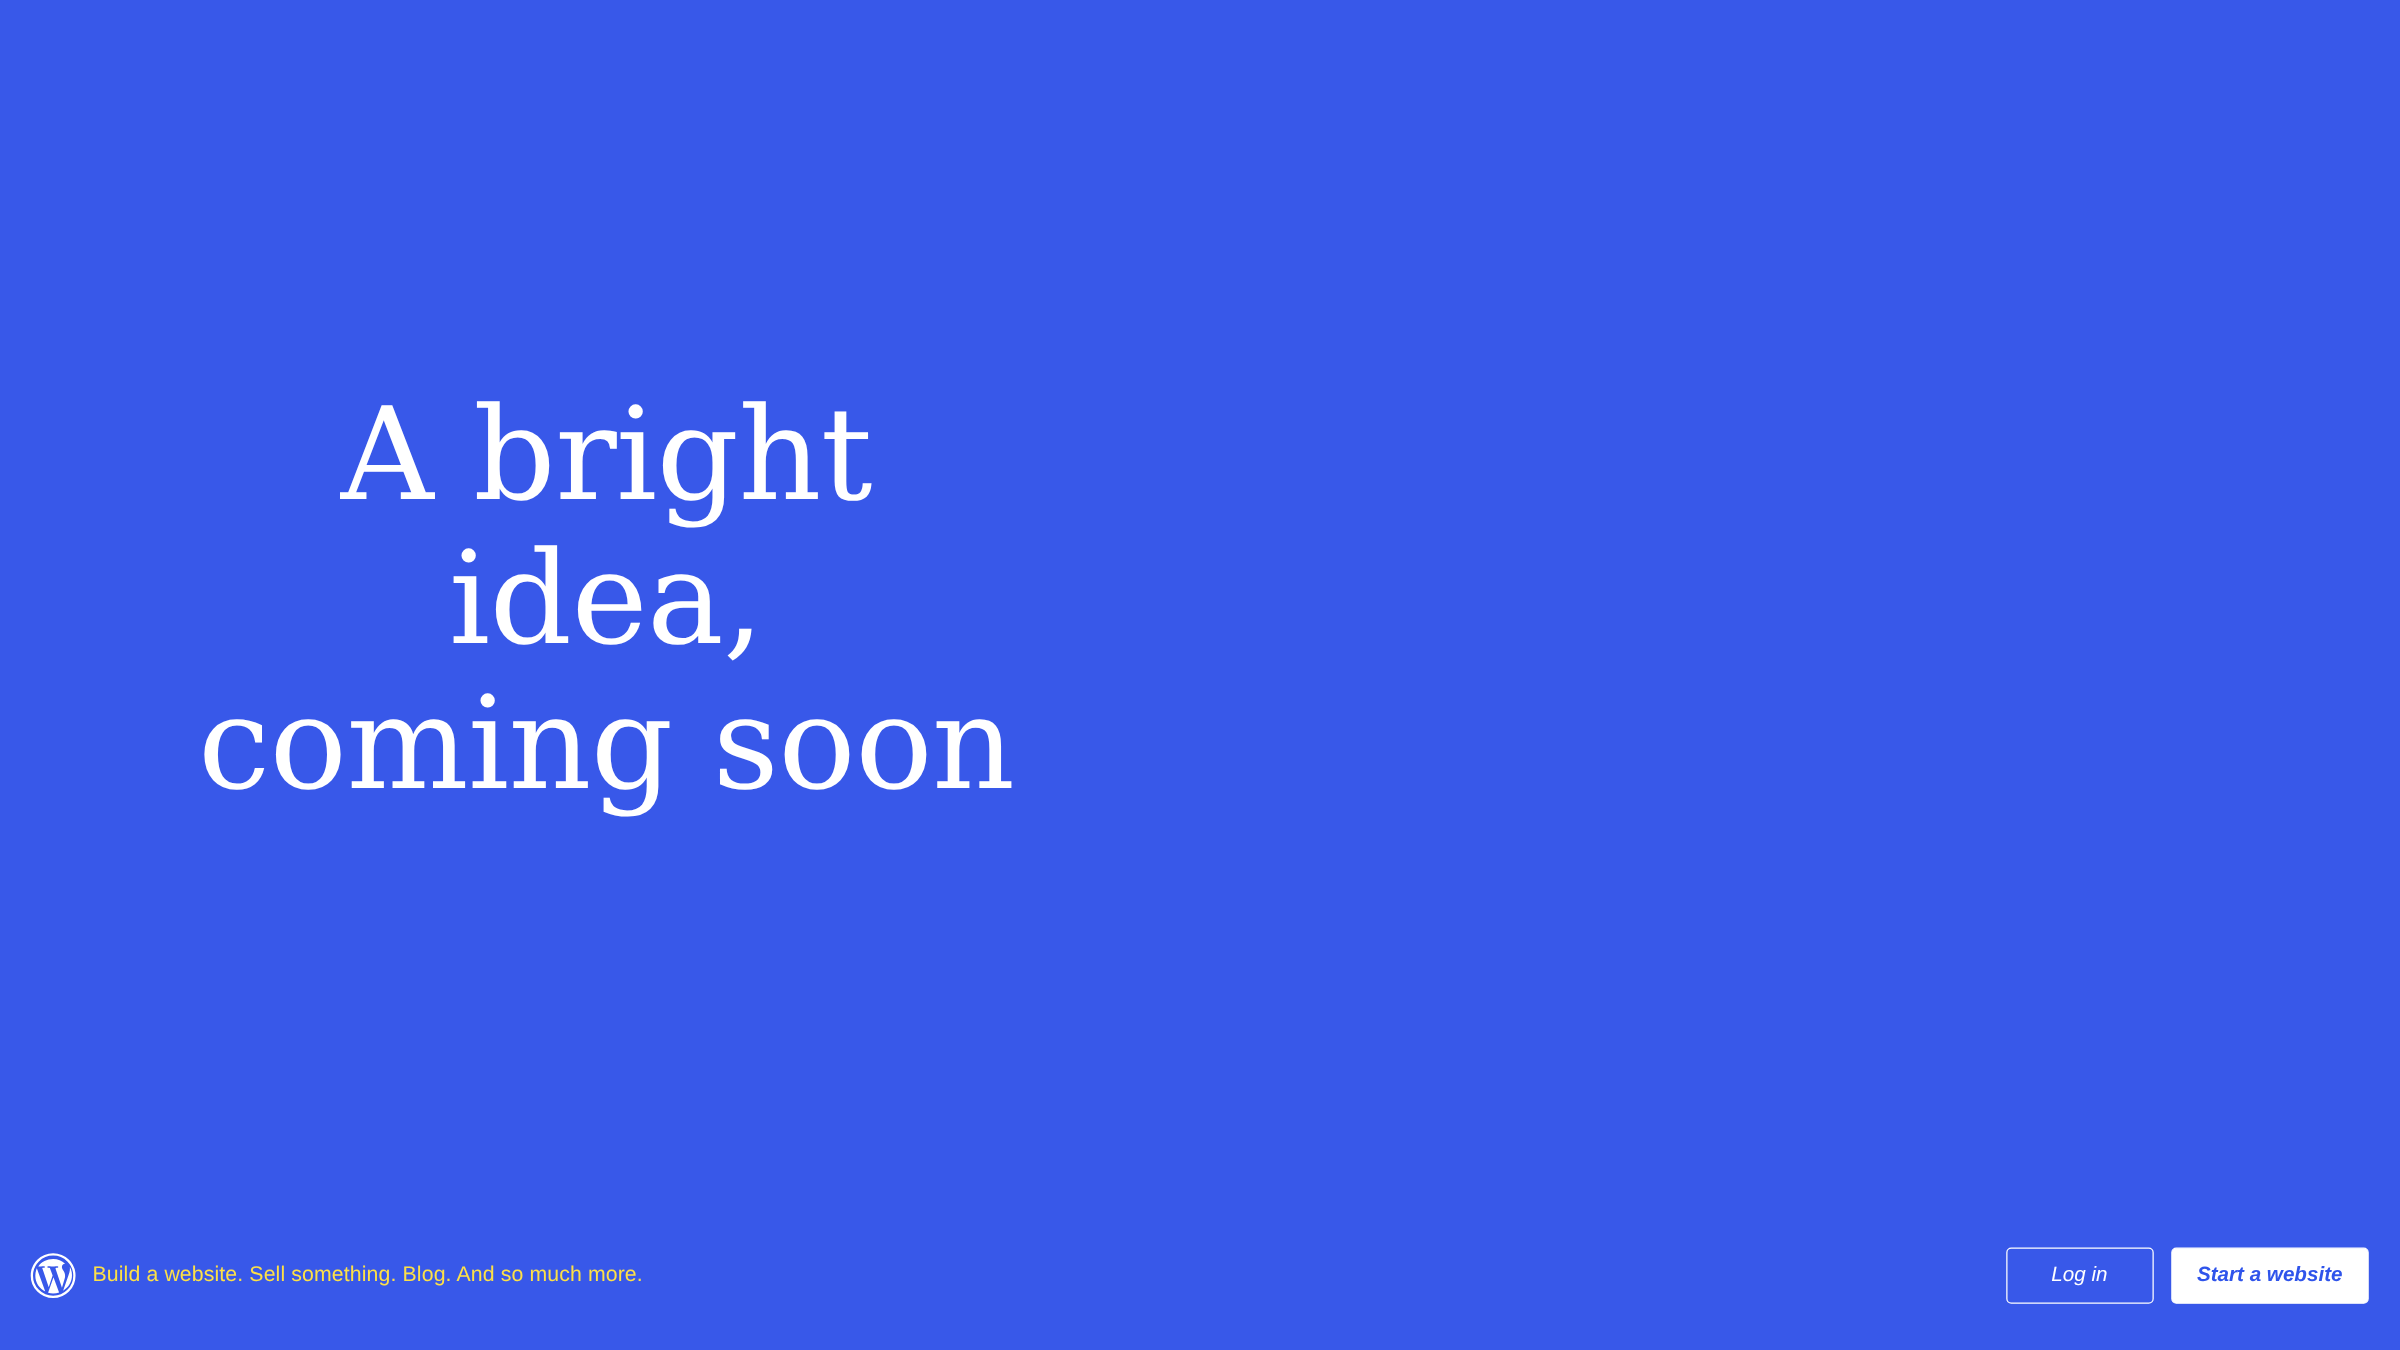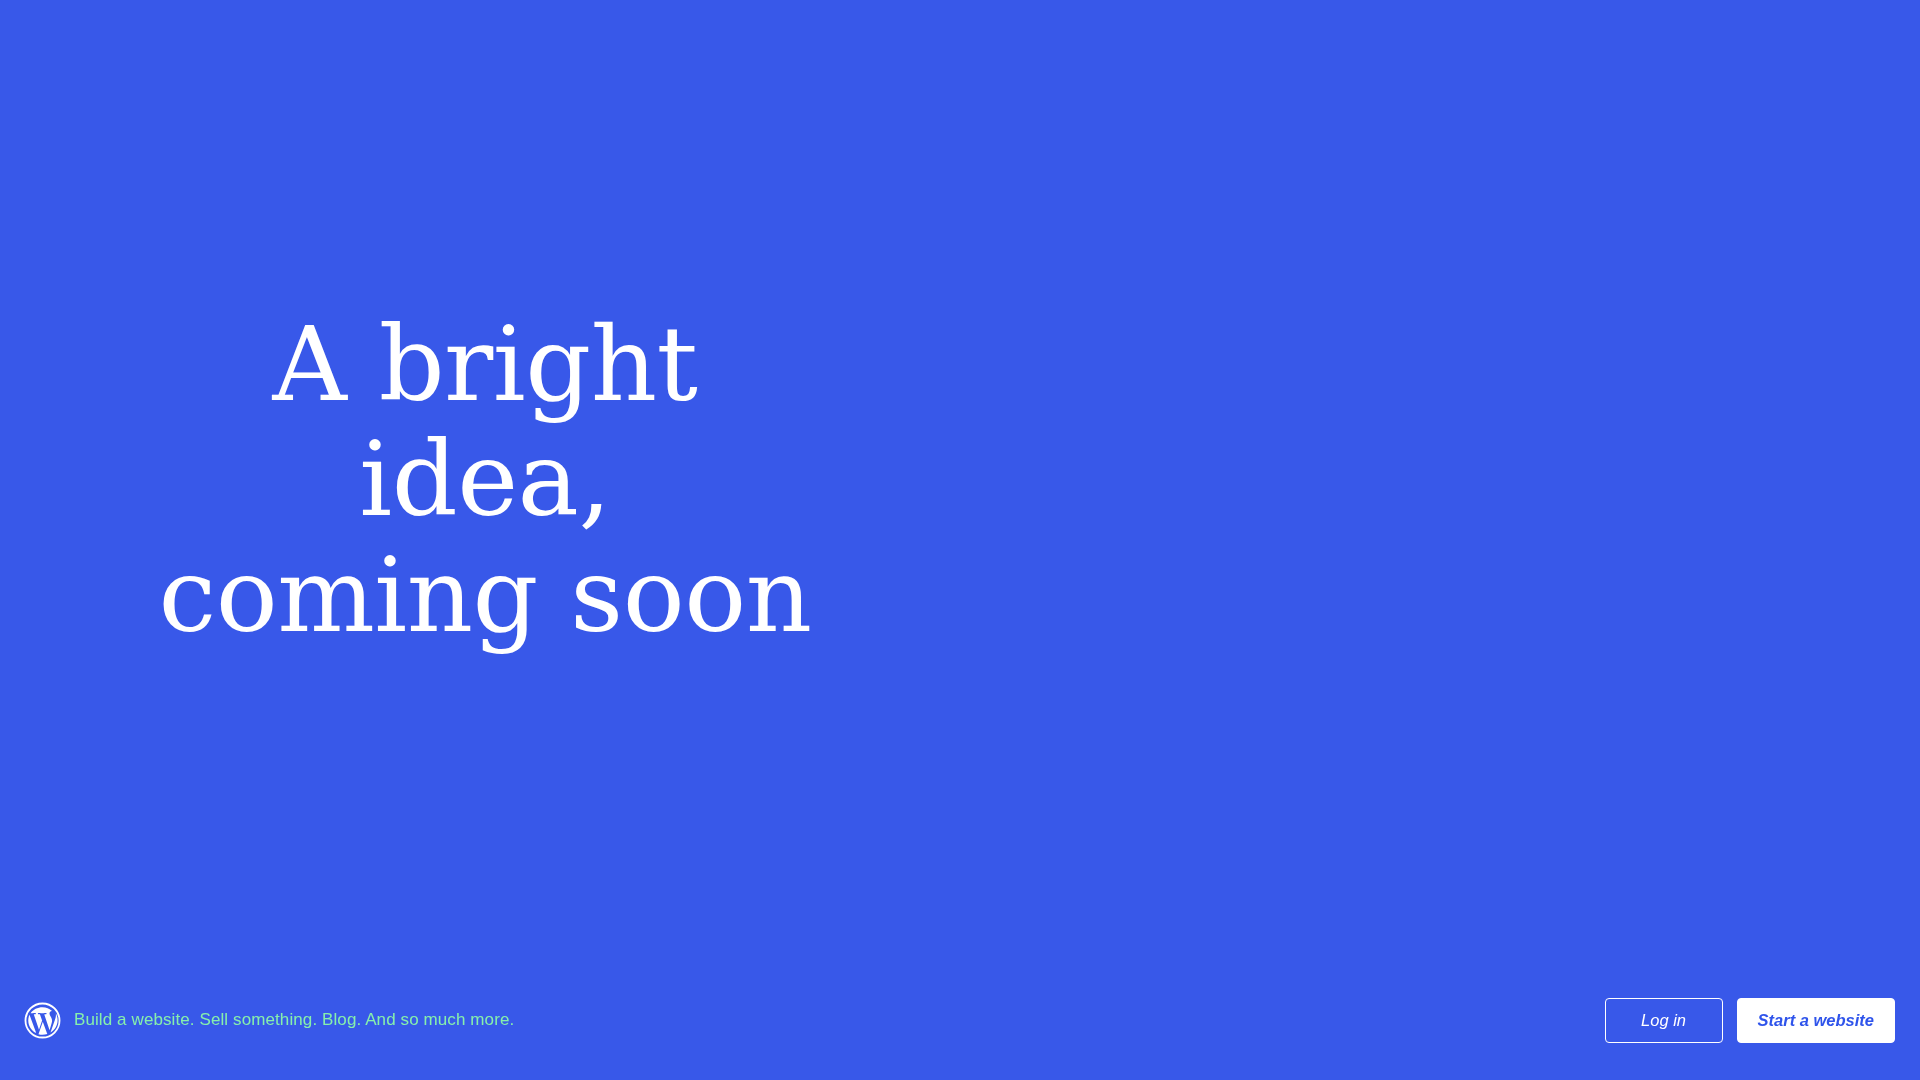--- a/index.html
+++ b/index.html
@@ -73,21 +73,21 @@
   }
 
   .wp-logo {
     width: 37px;
     height: 37px;
     flex: 0 0 37px;
     display: block;
   }
 
   .footer-tagline {
-    color: #86efac;
+    color: #fde047;
     font-size: 17px;
     font-weight: 400;
     line-height: 1.3;
     letter-spacing: 0.1px;
     white-space: nowrap;
   }
 
   .footer-right {
     display: flex;
     align-items: center;

